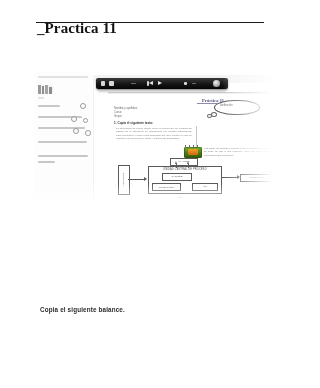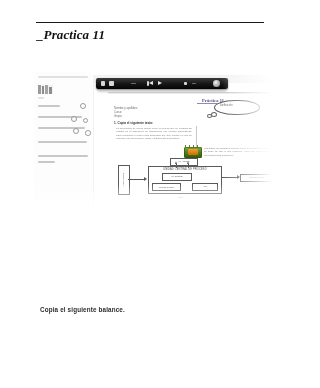--- a/index.html
+++ b/index.html
@@ -7,24 +7,24 @@
     width:300px;height:388px;
     background:#ffffff;
     font-family:"Liberation Serif", serif;
     overflow:hidden;
     position:relative;
   }
   .page{position:absolute;inset:0;background:#fff;}
 
   
   .doc-title{
-    position:absolute;left:37px;top:27px;
+    position:absolute;left:37px;top:20px;
     font-family:"Liberation Serif", serif;
-    font-weight:bold;font-size:13px;color:#111;
-    letter-spacing:.1px;white-space:nowrap;font-style:italic;
+    font-weight:bold;font-size:15px;color:#111;
+    letter-spacing:.1px;white-space:nowrap;
   }
   .doc-title .lead{color:#222;}
   .title-rule{
     position:absolute;left:36px;top:22px;width:228px;height:1px;
     background:#1a1a1a;
   }
 
   
   .instruction{
     position:absolute;left:40px;top:306px;

